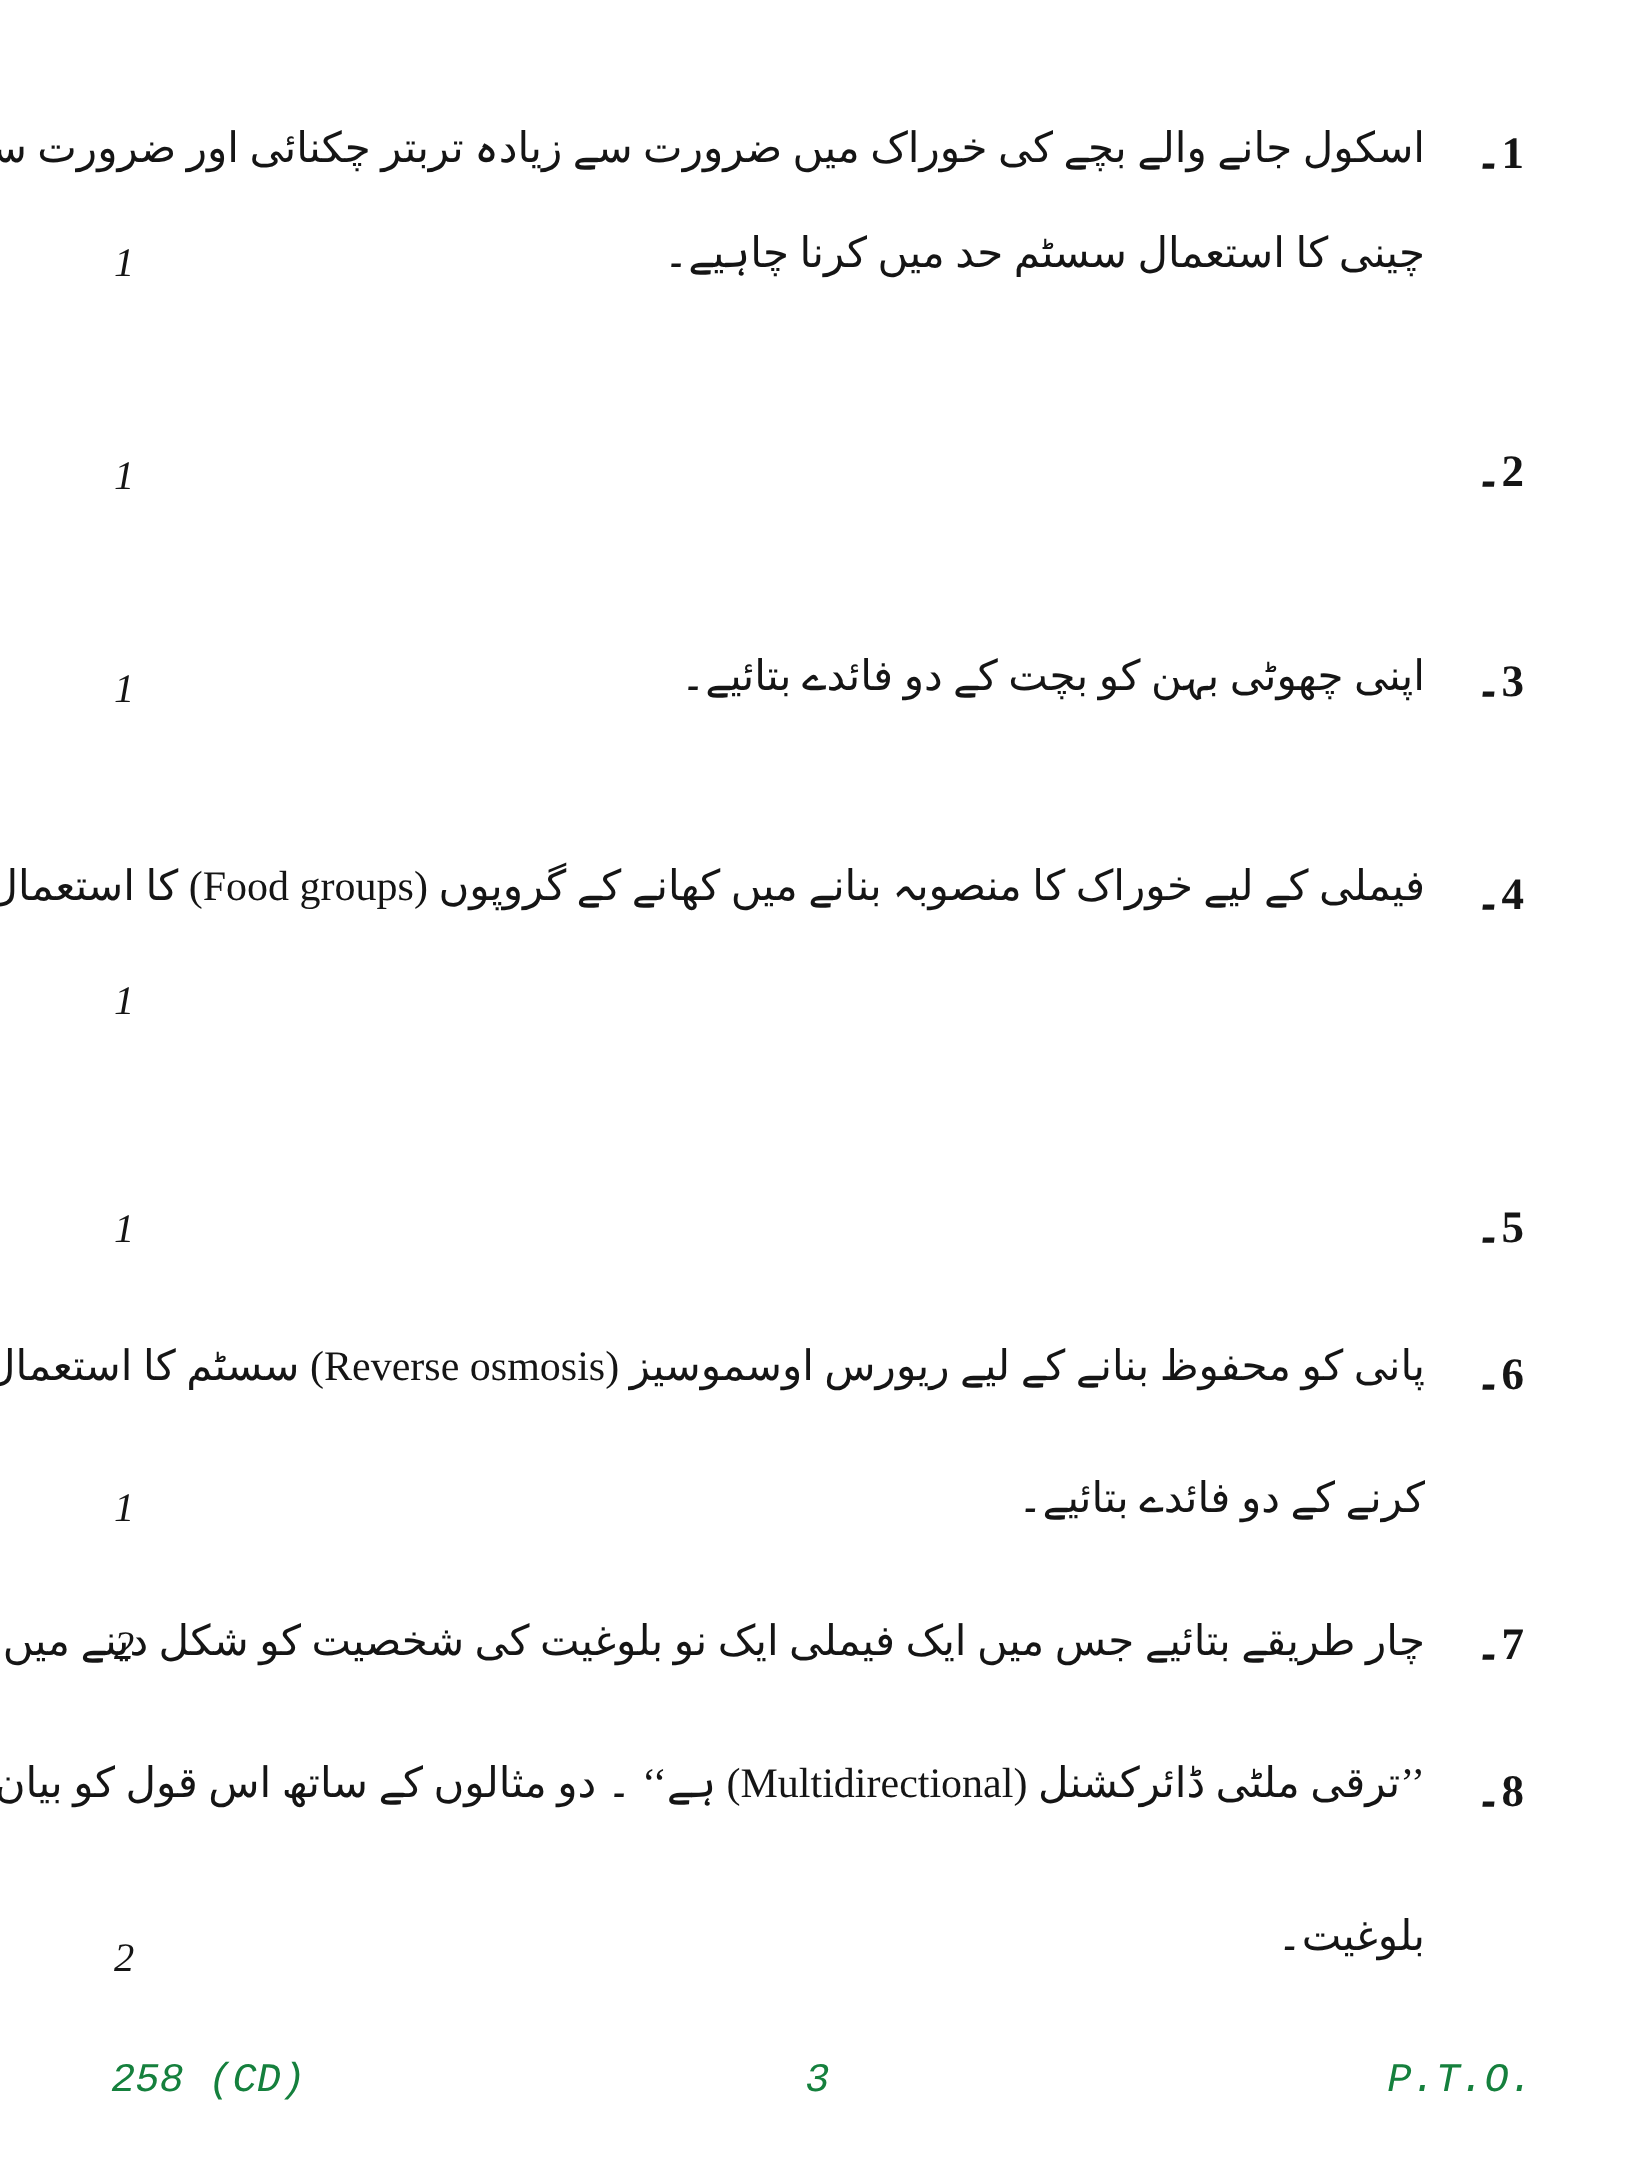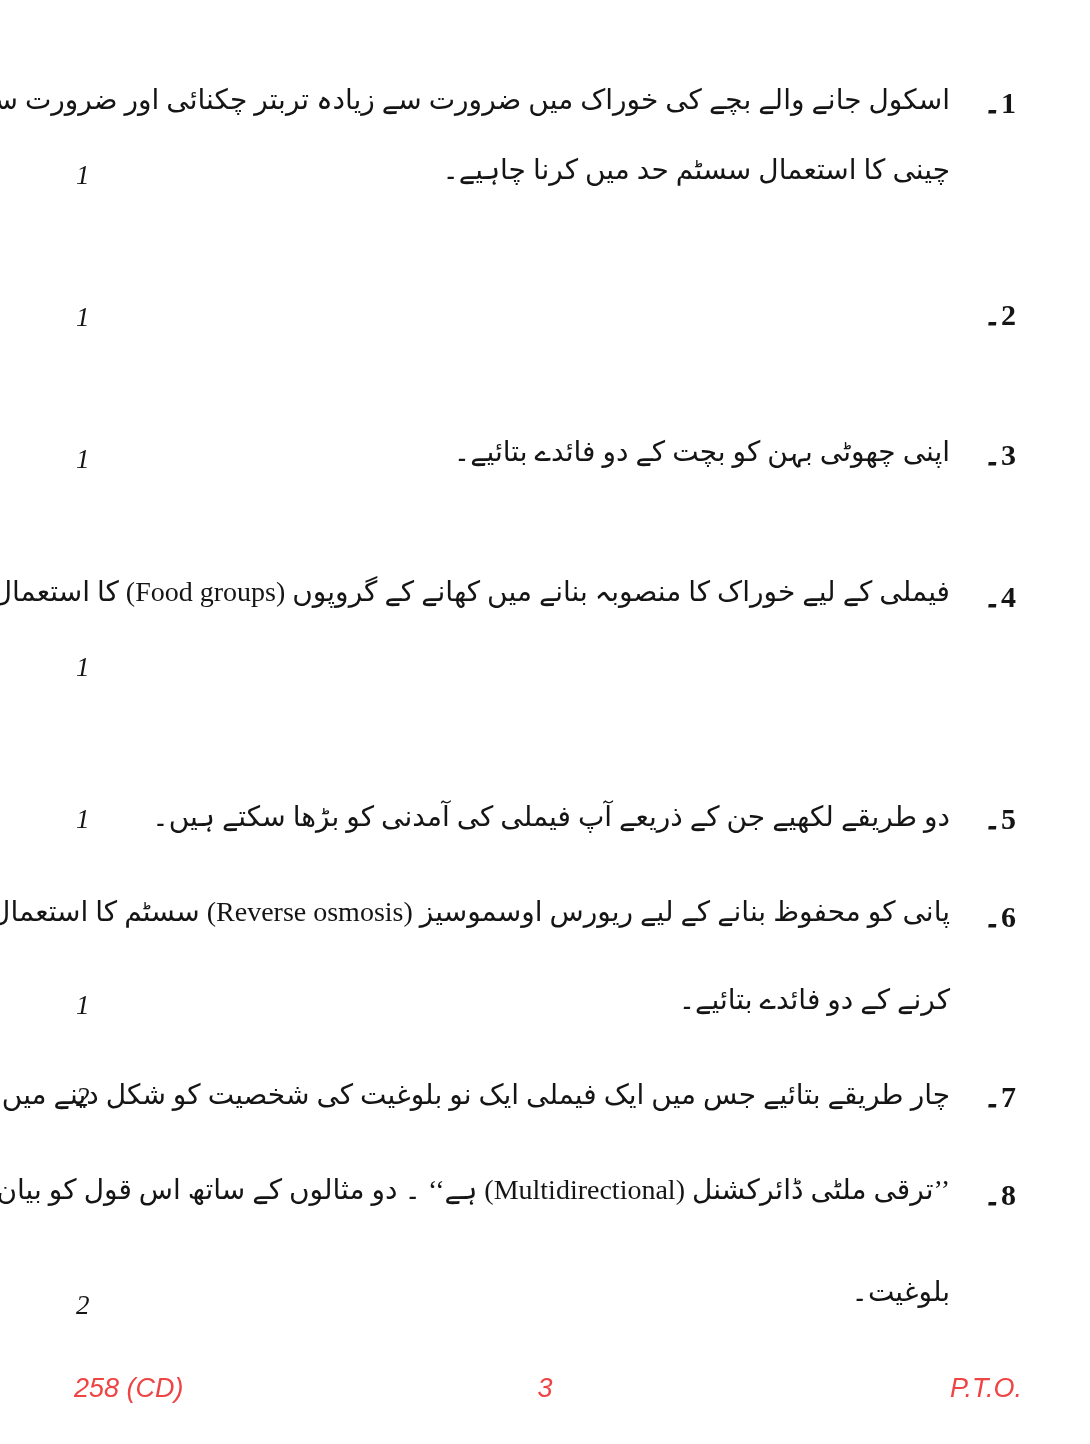--- a/index.html
+++ b/index.html
@@ -44,25 +44,25 @@
     left: 76px;
     font-family: "Liberation Serif", serif;
     font-style: italic;
     font-size: 27px;
     line-height: 34px;
     color: #151515;
   }
   .footer-item {
     position: absolute;
     top: 1372px;
-    font-family: Liberation Sans, sans-serif;
+    font-family: Liberation Mono, monospace;
     font-style: italic;
     font-size: 27px;
     line-height: 32px;
-    color: #ef4444;
+    color: #15803d;
   }
   .footer-left   { left: 74px; }
   .footer-center { left: 0; right: 0; text-align: center; font-style: italic; }
   .footer-right  { right: 68px; text-align: center; }
 </style>
 </head>
 <body>
 
 <div class="page">
 
@@ -76,21 +76,20 @@
 
   <div class="qnum" style="top:436px">3۔</div>
   <div class="qline" style="top:432px">اپنی چھوٹی بہن کو بچت کے دو فائدے بتائیے۔</div>
   <div class="marks" style="top:442px">1</div>
 
   <div class="qnum" style="top:578px">4۔</div>
   <div class="qline" style="top:572px">فیملی کے لیے خوراک کا منصوبہ بنانے میں کھانے کے گروپوں (Food groups) کا استعمال</div>
   <div class="marks" style="top:650px">1</div>
 
   <div class="qnum" style="top:800px">5۔</div>
-  <div class="qline" style="top:797px">دو طریقے لکھیے جن کے ذریعے آپ فیملی کی آمدنی کو بڑھا سکتے ہیں۔</div>
   <div class="marks" style="top:802px">1</div>
 
   <div class="qnum" style="top:898px">6۔</div>
   <div class="qline" style="top:892px">پانی کو محفوظ بنانے کے لیے ریورس اوسموسیز (Reverse osmosis) سسٹم کا استعمال</div>
   <div class="qline" style="top:980px">کرنے کے دو فائدے بتائیے۔</div>
   <div class="marks" style="top:988px">1</div>
 
   <div class="qnum" style="top:1078px">7۔</div>
   <div class="qline" style="top:1075px">چار طریقے بتائیے جس میں ایک فیملی ایک نو بلوغیت کی شخصیت کو شکل دینے میں مدد کر سکتی ہے۔</div>
   <div class="marks" style="top:1080px">2</div>

